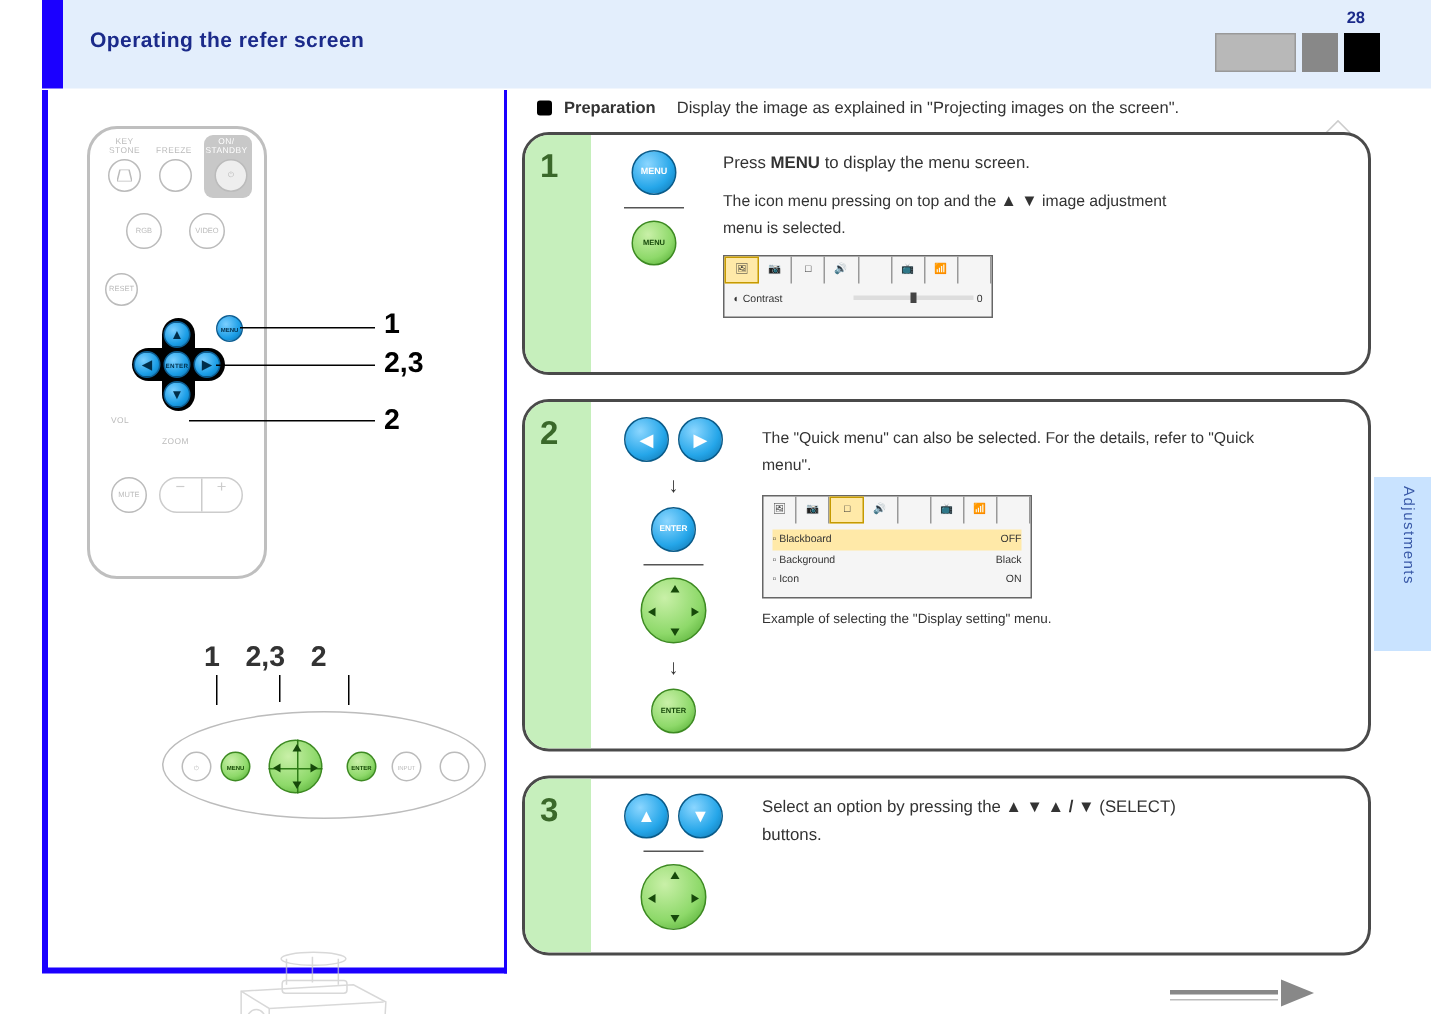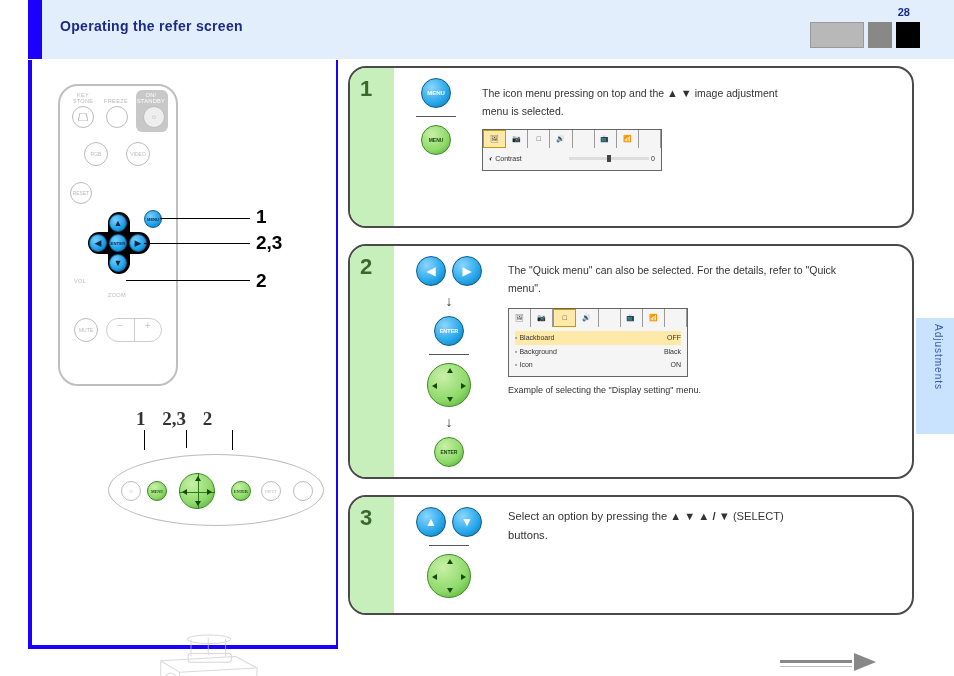--- a/index.html
+++ b/index.html
@@ -262,21 +262,21 @@
     </div>
   </div>
 
   <div class="leader" style="left:112px; top:134px; width:90px;"></div>
   <div class="leader-lbl" style="left:208px; top:122px;">1</div>
   <div class="leader" style="left:96px; top:159px; width:106px;"></div>
   <div class="leader-lbl" style="left:208px; top:148px;">2,3</div>
   <div class="leader" style="left:78px; top:196px; width:124px;"></div>
   <div class="leader-lbl" style="left:208px; top:186px;">2</div>
 
-  <div class="panel-wrap" style="top:356px;font-family:Liberation Serif, serif;">
+  <div class="panel-wrap" style="top:376px;">
     <div class="panel-top-labels">
       <span style="margin-left:40px;">1</span>
       <span style="margin-left:14px;">2,3</span>
       <span style="margin-left:14px;">2</span>
       <div style="position:absolute;left:48px;top:22px;height:20px;width:1.4px;background:#000;"></div>
       <div style="position:absolute;left:90px;top:22px;height:18px;width:1.4px;background:#000;"></div>
       <div style="position:absolute;left:136px;top:22px;height:20px;width:1.4px;background:#000;"></div>
     </div>
     <div class="panel-oval" style="margin-top:14px;">
       <div class="panel-btn small-gray-ring" style="left:12px;top:26px;">
@@ -312,36 +312,46 @@
       <rect x="56" y="30" width="60" height="12" rx="3"></rect>
       <path d="M60 10 L60 34 M84 8 L84 32 M108 10 L108 34"></path>
       <ellipse cx="85" cy="10" rx="30" ry="6"></ellipse>
     </g>
   </svg>
 
 </div>
 
 <div class="right-col">
 
+  <div class="preparation-row">
+    <div class="prep-bullet"></div>
+    <span>Preparation</span>
+    <span style="font-weight:normal;margin-left:6px;">Display the image as explained in "Projecting images on the screen".</span>
+  </div>
 
   <div class="step-box" style="min-height:162px;">
     <div class="green-band"></div>
     <div class="step-num">1</div>
     <div class="content">
       <div style="display:flex;gap:14px;">
         <div class="btn-stack">
           <div class="circle-blue">
               <span style="font-size:6px;font-weight:bold;">MENU</span>
             </div>
           <div class="divider-line"></div>
           <div class="circle-green-sm">
               <span style="font-size:5px;font-weight:bold;color:#16490a;">MENU</span>
             </div>
         </div>
         <div class="step-text">
+          <div>
+            <span>Press </span>
+            <b>MENU</b>
+            <span> to display the menu screen.</span>
+          </div>
           <div style="margin-top:6px;font-size:10.5px;">
             <span>The icon menu pressing on top and the </span>
             <span class="arrow-glyph">▲</span>
             <span class="arrow-glyph">▼</span>
             <span>image adjustment menu</span>
             <span> is selected.</span>
           </div>
           <div style="margin-top:8px;">
             <div class="menu-mock">
               <div class="menu-tabs">

